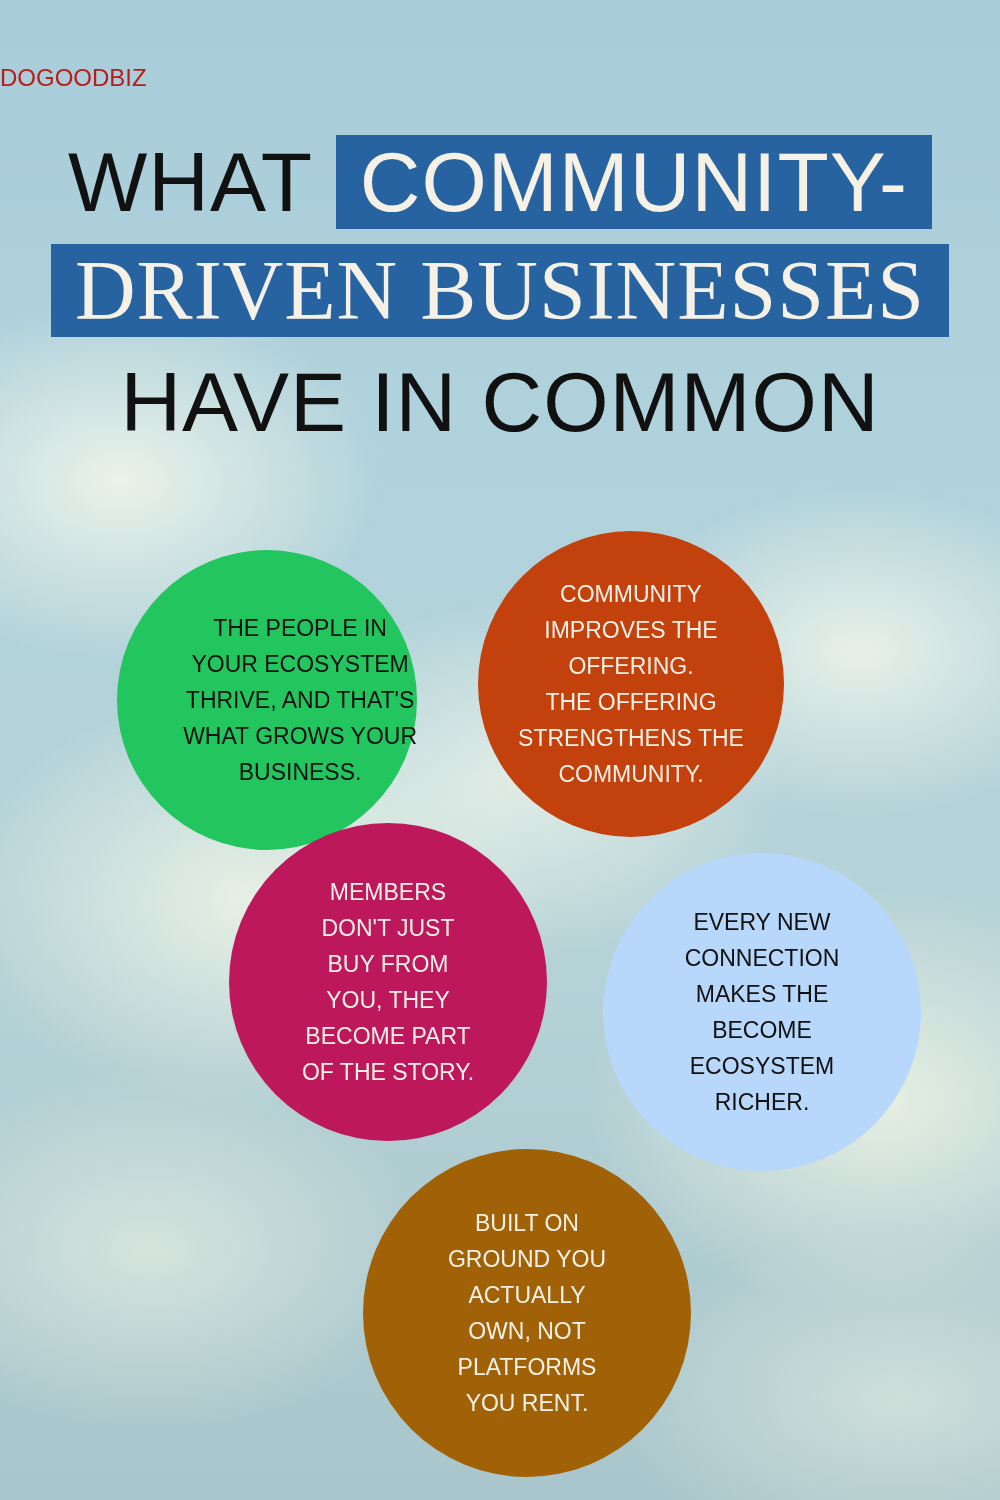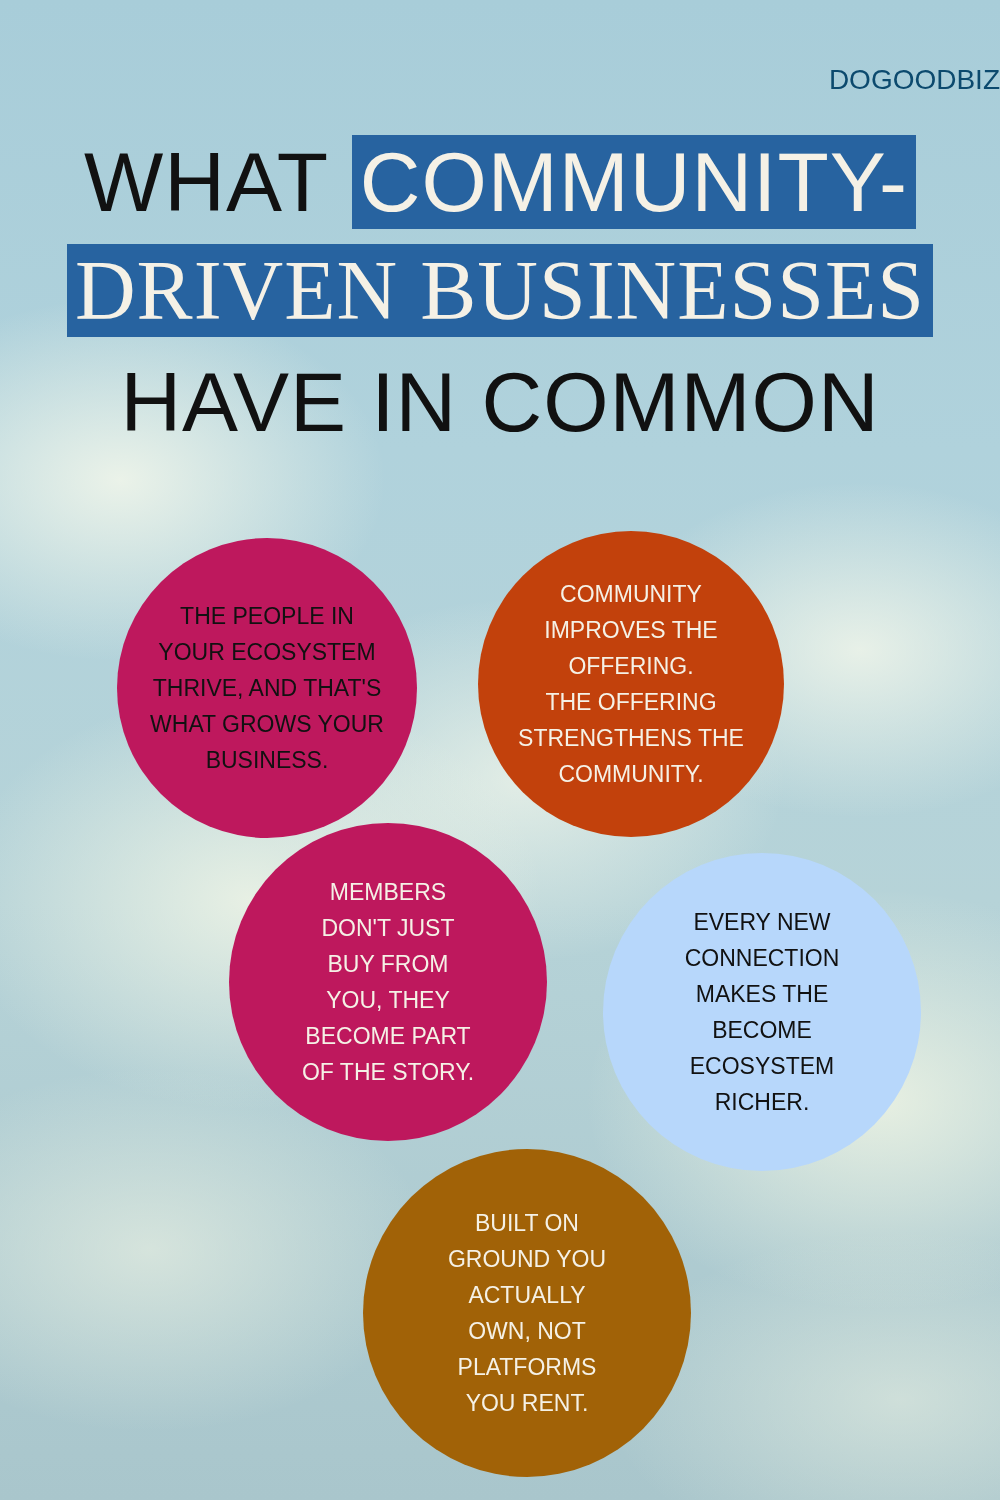--- a/index.html
+++ b/index.html
@@ -7,32 +7,32 @@
     font-family:"Liberation Sans", sans-serif; }
   .bg { position:absolute; inset:0; background:
       radial-gradient(ellipse 380px 260px at 120px 480px, rgba(245,248,235,0.85), rgba(245,248,235,0) 70%),
       radial-gradient(ellipse 360px 240px at 860px 650px, rgba(245,248,235,0.8), rgba(245,248,235,0) 70%),
       radial-gradient(ellipse 420px 300px at 250px 900px, rgba(240,245,230,0.85), rgba(240,245,230,0) 70%),
       radial-gradient(ellipse 420px 300px at 880px 1100px, rgba(240,245,228,0.85), rgba(240,245,228,0) 70%),
       radial-gradient(ellipse 380px 260px at 520px 780px, rgba(245,248,235,0.7), rgba(245,248,235,0) 70%),
       radial-gradient(ellipse 400px 260px at 150px 1250px, rgba(230,238,225,0.7), rgba(230,238,225,0) 70%),
       radial-gradient(ellipse 420px 240px at 900px 1400px, rgba(230,238,225,0.6), rgba(230,238,225,0) 70%),
       linear-gradient(180deg, #a8cdd9 0%, #b0d2dc 30%, #b6d3d8 60%, #a9c6cc 100%); }
-  .brand { position:absolute; top:64px; left:0; width:1000px; text-align:right;
-    font-size:28px; color:#0c4a6e; letter-spacing:0px; font-weight:normal; }
+  .brand { position:absolute; top:64px; left:0; width:1000px; text-align:left;
+    font-size:24px; color:#b91c1c; letter-spacing:0px; font-weight:normal; }
   .title-line { position:absolute; left:0; width:1000px; text-align:center;
     font-size:84px; line-height:92px; color:#111; letter-spacing:1px; }
-  .hl { background:#2763a0; color:#f5f1e6; padding:0 8px; }
+  .hl { background:#2763a0; color:#f5f1e6; padding:0 24px; }
   .l1 { top:136px; }
   .l2 { top:245px;font-family:Liberation Serif, serif; }
   .l3 { top:356px; }
   .circle { position:absolute; border-radius:50%; display:flex; align-items:center;
     justify-content:center; text-align:center; font-size:23px; line-height:36px; }
   .circle span { display:block; white-space:pre-line; }
-  .c1 { left:117px; top:538px; width:300px; height:300px; background:#be185d; color:#111; }
+  .c1 { left:117px; top:550px; width:300px; height:300px; background:#22c55e; color:#111;justify-content:flex-end; }
   .c2 { left:478px; top:531px; width:306px; height:306px; background:#c2410c; color:#f5f1e6; }
   .c3 { left:229px; top:823px; width:318px; height:318px; background:#be185d; color:#f5f1e6; }
   .c4 { left:603px; top:853px; width:318px; height:318px; background:#b7d7fb; color:#111; }
   .c5 { left:363px; top:1149px; width:328px; height:328px; background:#a16207; color:#f5f1e6; }
 </style>
 </head>
 <body>
 
 <div class="bg"></div>
 

